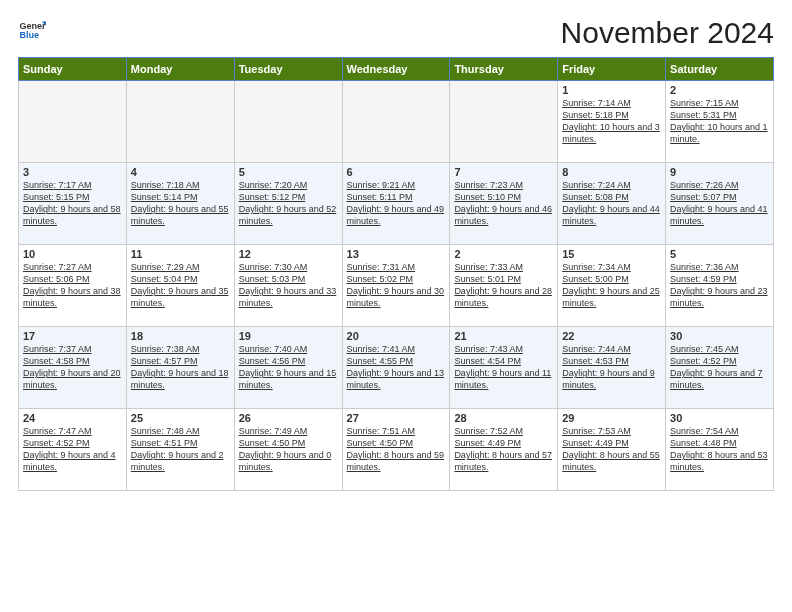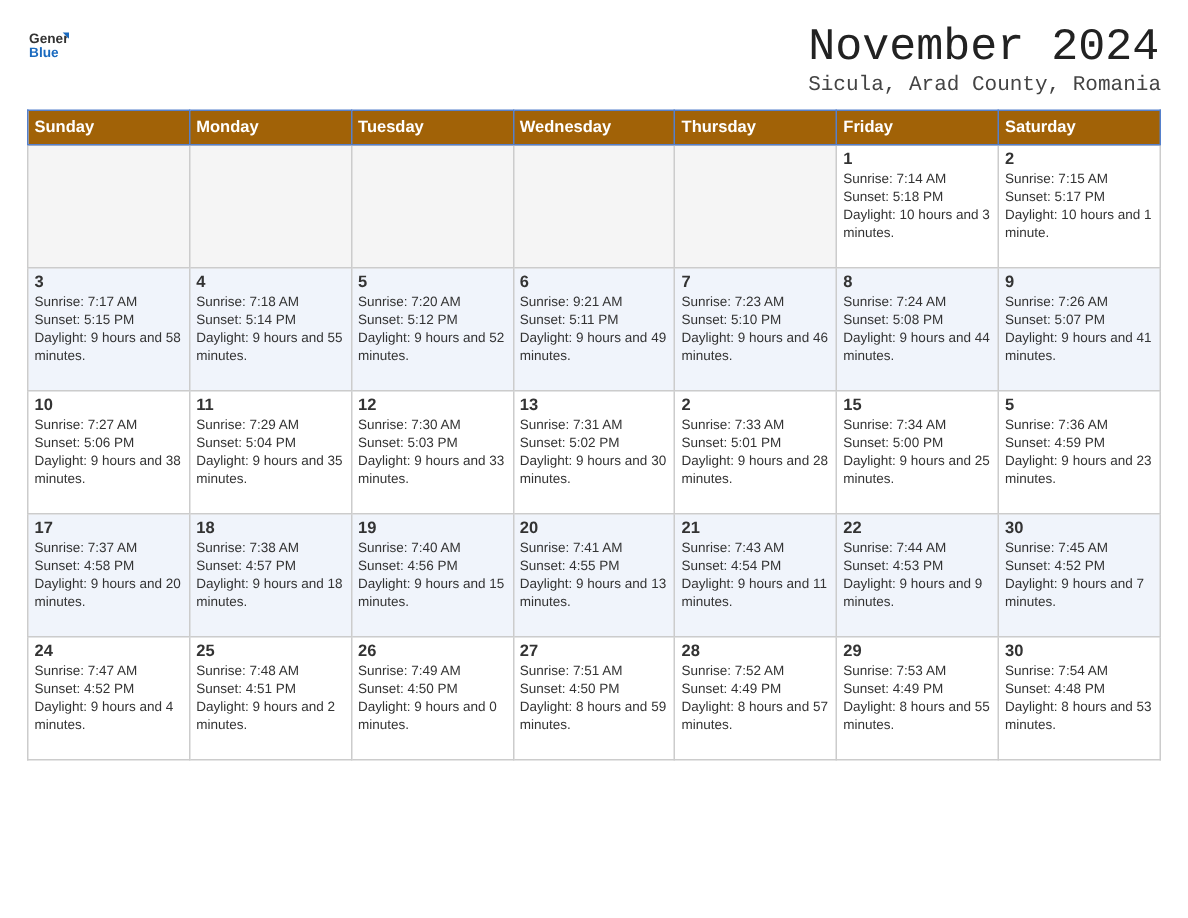--- a/index.html
+++ b/index.html
@@ -24,39 +24,39 @@
     .logo {
       display: flex;
       align-items: center;
       gap: 4px;
     }
     .logo-icon {
       width: 28px;
       height: 28px;
     }
     .title-area {
-      font-family: Liberation Mono, monospace;
+      text-align: right;
     }
     .month-title {
       font-size: 30px;
       font-weight: normal;
       color: #222;
       line-height: 1.1;
     }
     .subtitle {
       font-size: 14px;
       color: #444;
     }
     .calendar {
       width: 100%;
       border-collapse: collapse;
       table-layout: fixed;
     }
     .calendar th {
-      background: #a16207;
+      background: #4d7c0f;
       color: #fff;
       font-size: 11px;
       font-weight: bold;
       padding: 5px 4px;
       text-align: left;
       border: 1px solid #5580cc;
     }
     .calendar td {
       border: 1px solid #ccc;
       vertical-align: top;
@@ -72,40 +72,40 @@
     .day-num {
       font-size: 11px;
       font-weight: bold;
       display: block;
       margin-bottom: 1px;
     }
     .cell-text {
       font-size: 9px;
       line-height: 1.35;
       color: #333;
+      text-decoration: underline;
     }
     .row-shaded td {
       background: #f0f4fb;
     }
   </style>
 </head>
 <body>
 
 <div class="page">
   <div class="header-area">
     <div class="logo">
       <svg class="logo-icon" viewBox="0 0 40 40" xmlns="http://www.w3.org/2000/svg">
         <text x="2" y="18" font-size="13" font-weight="bold" fill="#333">General</text>
         <text x="2" y="31" font-size="13" font-weight="bold" fill="#1a6abf">Blue</text>
         <polygon points="34,8 40,14 40,8" fill="#1a6abf"></polygon>
       </svg>
     </div>
     <div class="title-area">
       <div class="month-title">November 2024</div>
-      <div class="subtitle">Sicula, Arad County, Romania</div>
     </div>
   </div>
 
   <table class="calendar">
     <thead>
       <tr>
         <th>Sunday</th>
         <th>Monday</th>
         <th>Tuesday</th>
         <th>Wednesday</th>
@@ -124,21 +124,21 @@
           <td>
             <span class="day-num">1</span>
             <div class="cell-text">Sunrise: 7:14 AM
 Sunset: 5:18 PM
 Daylight: 10 hours
 and 3 minutes.</div>
           </td>
           <td>
             <span class="day-num">2</span>
             <div class="cell-text">Sunrise: 7:15 AM
-Sunset: 5:17 PM
+Sunset: 5:31 PM
 Daylight: 10 hours
 and 1 minute.</div>
           </td>
         </tr>
         <tr class="row-shaded">
           <td>
             <span class="day-num">3</span>
             <div class="cell-text">Sunrise: 7:17 AM
 Sunset: 5:15 PM
 Daylight: 9 hours

